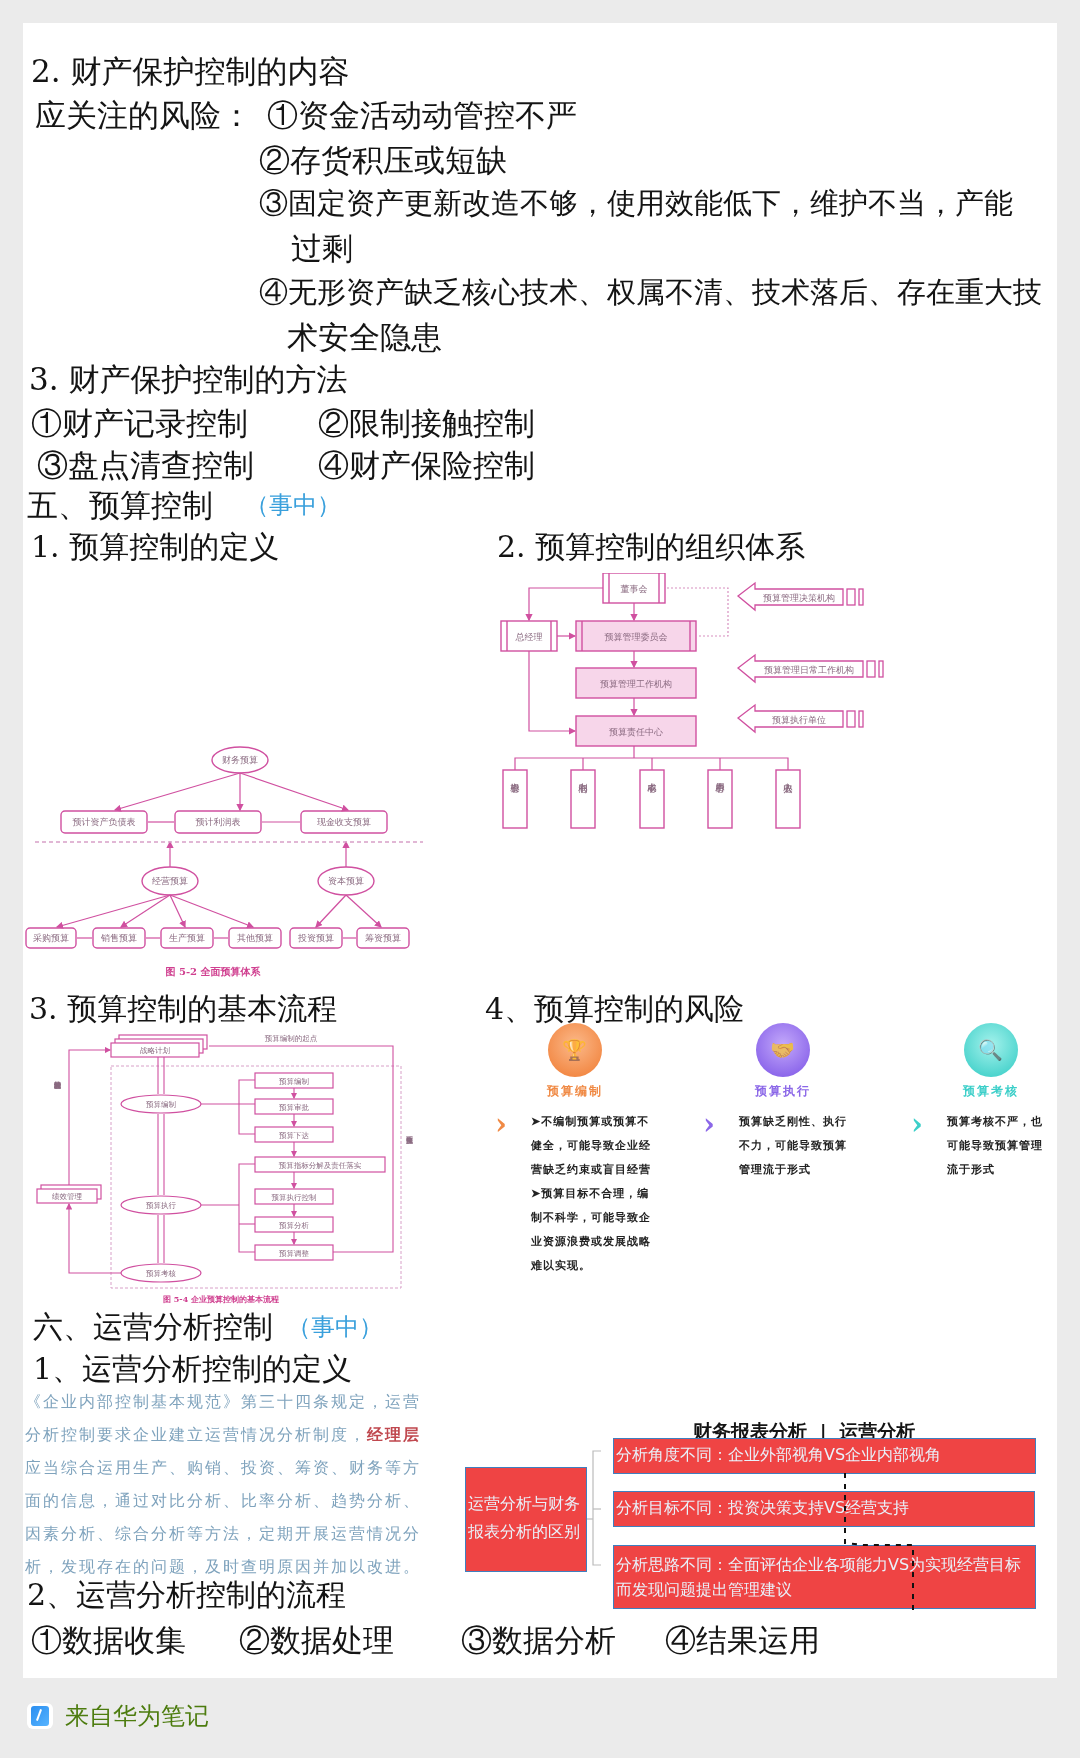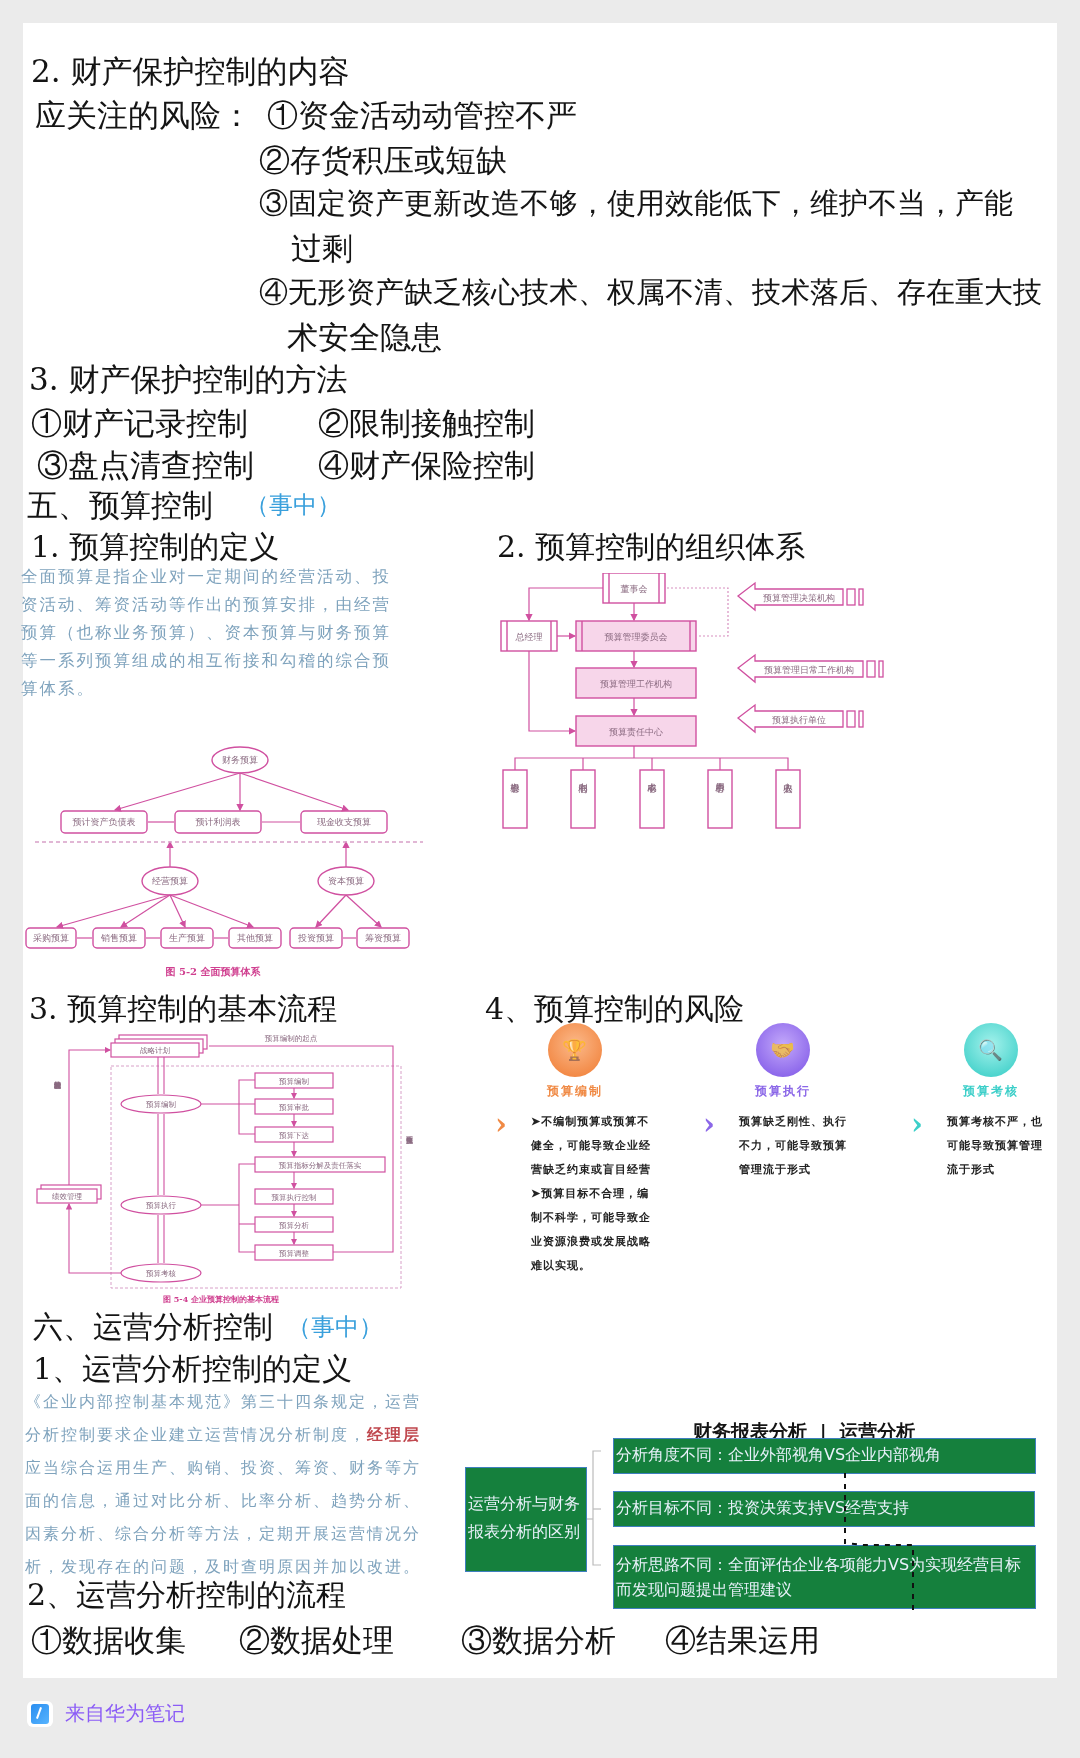--- a/index.html
+++ b/index.html
@@ -14,26 +14,26 @@
   .book { font-family: "DejaVu Serif", "Liberation Serif", serif; font-size: 16.5px; color: #7fa3bd; line-height: 28px; letter-spacing: 2px; }
   .book .red { color: #c0484f; font-weight: bold; margin-top: 37px; }
   .book2 { line-height: 33px; font-size: 16px; }
   svg text { font-family: "DejaVu Serif", "Liberation Serif", serif; }
   .risk-col { position: absolute; width: 160px; }
   .risk-circle { width: 54px; height: 54px; border-radius: 50%; margin: 0 auto; display: flex; align-items: center; justify-content: center; color: rgba(255,255,255,0.7); font-size: 20px; }
   .risk-title { text-align: center; font-weight: bold; font-size: 12px; margin-top: 6px; letter-spacing: 2px; }
   .risk-body { position: relative; margin-top: 10px; padding-left: 36px; font-family: "DejaVu Serif", "Liberation Serif", serif; font-weight: bold; font-size: 11px; line-height: 24px; color: #222; letter-spacing: 1px; }
   .risk-chev { position: absolute; left: 0; top: 0; font-size: 30px; font-weight: bold; line-height: 28px; }
   .risk-item { display: block; }
-  .blue-box { position: absolute; background: #15803d; color: #e9f1fa; font-family: "DejaVu Sans", "Liberation Sans", sans-serif; font-size: 16px; border: 1px solid #3f7fbf; }
+  .blue-box { position: absolute; background: #ef4444; color: #e9f1fa; font-family: "DejaVu Sans", "Liberation Sans", sans-serif; font-size: 16px; border: 1px solid #3f7fbf; }
   .footer { position: absolute; left: 27px; top: 1700px; display: flex; align-items: center; gap: 12px; }
   .app-icon { width: 26px; height: 26px; background: #fff; border-radius: 6px; display: flex; align-items: center; justify-content: center; }
   .app-icon-inner { width: 18px; height: 20px; background: linear-gradient(135deg, #2a8ef0, #57b4ff); border-radius: 3px; position: relative; }
   .app-icon-inner::after { content: ""; position: absolute; left: 7px; top: 3px; width: 2px; height: 12px; background: #fff; transform: rotate(20deg); }
-  .footer-text { font-size: 20px; color: #8b5cf6; font-family: Liberation Mono, monospace; }
+  .footer-text { font-size: 24px; color: #4d7c0f; font-family: Liberation Mono, monospace; }
 </style>
 </head>
 <body>
 
 <div class="card">
 
   <div class="abs hw h-lg" style="left:8px; top:28px;">2. 财产保护控制的内容</div>
   <div class="abs hw h-lg" style="left:12px; top:72px;">应关注的风险：</div>
   <div class="abs hw h-lg" style="left:244px; top:72px;">①资金活动动管控不严</div>
   <div class="abs hw h-lg" style="left:236px; top:117px;">②存货积压或短缺</div>
@@ -45,27 +45,20 @@
   <div class="abs hw h-lg" style="left:6px; top:336px;">3. 财产保护控制的方法</div>
   <div class="abs hw h-lg" style="left:8px; top:380px;">①财产记录控制</div>
   <div class="abs hw h-lg" style="left:295px; top:380px;">②限制接触控制</div>
   <div class="abs hw h-lg" style="left:14px; top:422px;">③盘点清查控制</div>
   <div class="abs hw h-lg" style="left:295px; top:422px;">④财产保险控制</div>
 
   <div class="abs hw h-lg" style="left:4px; top:462px;">五、预算控制</div>
   <div class="abs tag" style="left:222px; top:466px;">（事中）</div>
 
   <div class="abs hw h-md" style="left:8px; top:504px;">1. 预算控制的定义</div>
-  <div class="abs book" style="left:-2px; top:540px; width:420px;">
-    <div>全面预算是指企业对一定期间的经营活动、投</div>
-    <div>资活动、筹资活动等作出的预算安排，由经营</div>
-    <div>预算（也称业务预算）、资本预算与财务预算</div>
-    <div>等一系列预算组成的相互衔接和勾稽的综合预</div>
-    <div>算体系。</div>
-  </div>
 
   <svg class="abs" style="left:0px; top:715px;" width="420" height="245">
     <defs>
       <marker id="arr" markerWidth="6" markerHeight="6" refX="5" refY="3" orient="auto">
           <path d="M0,0 L6,3 L0,6 z" fill="#d050a0"></path>
         </marker>
     </defs>
     <g stroke="#d050a0" fill="#fff" stroke-width="1.4">
       <ellipse cx="217" cy="22" rx="28" ry="13"></ellipse>
       <rect x="38" y="73" width="86" height="22" rx="4"></rect>

